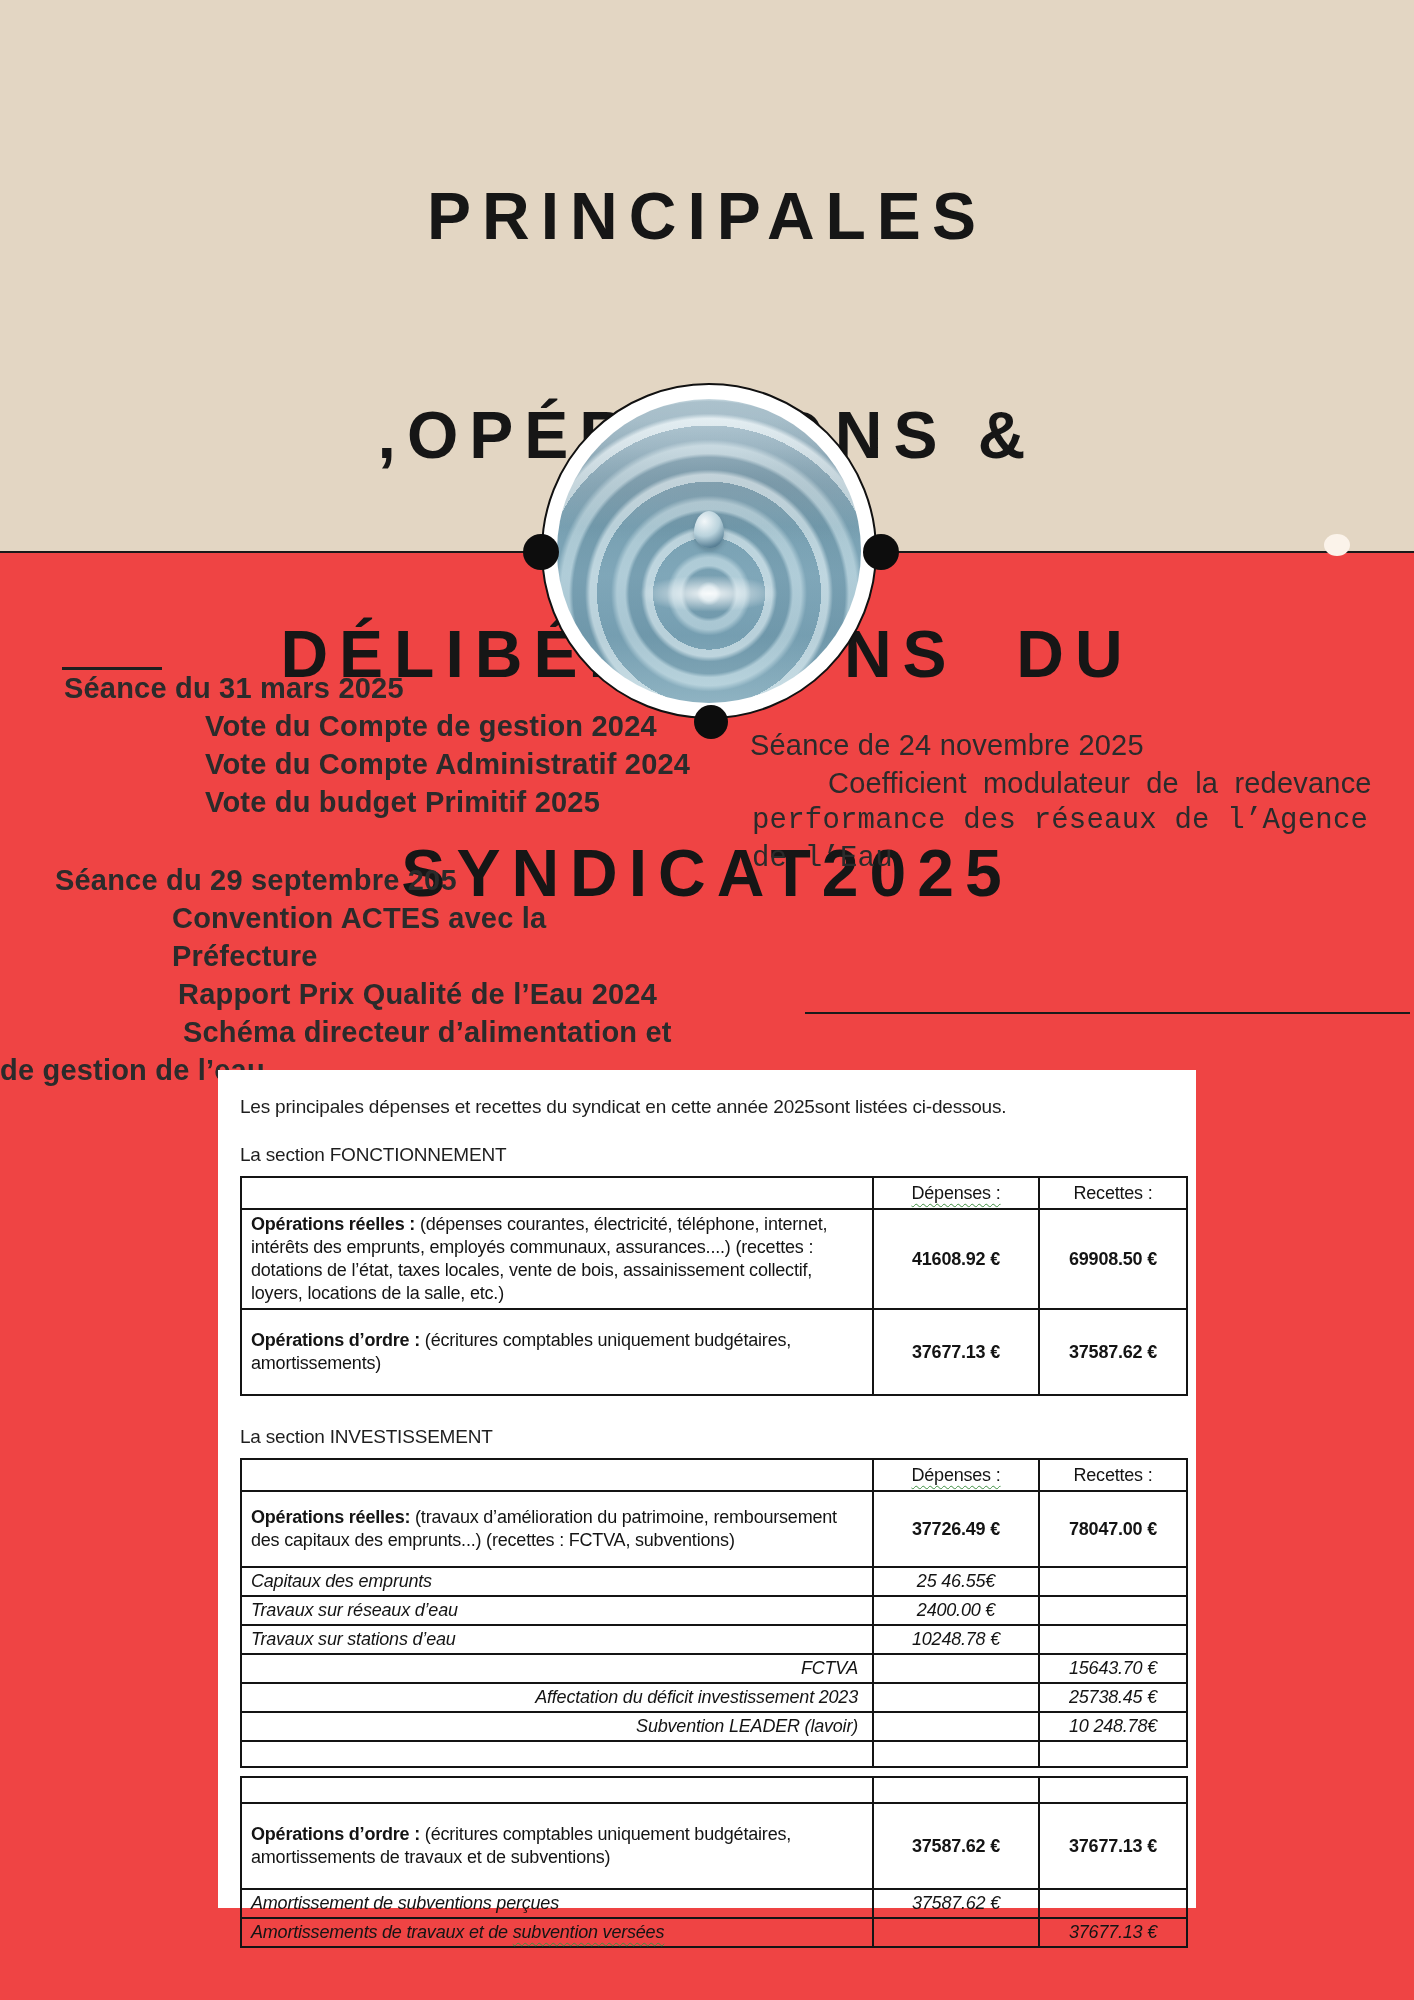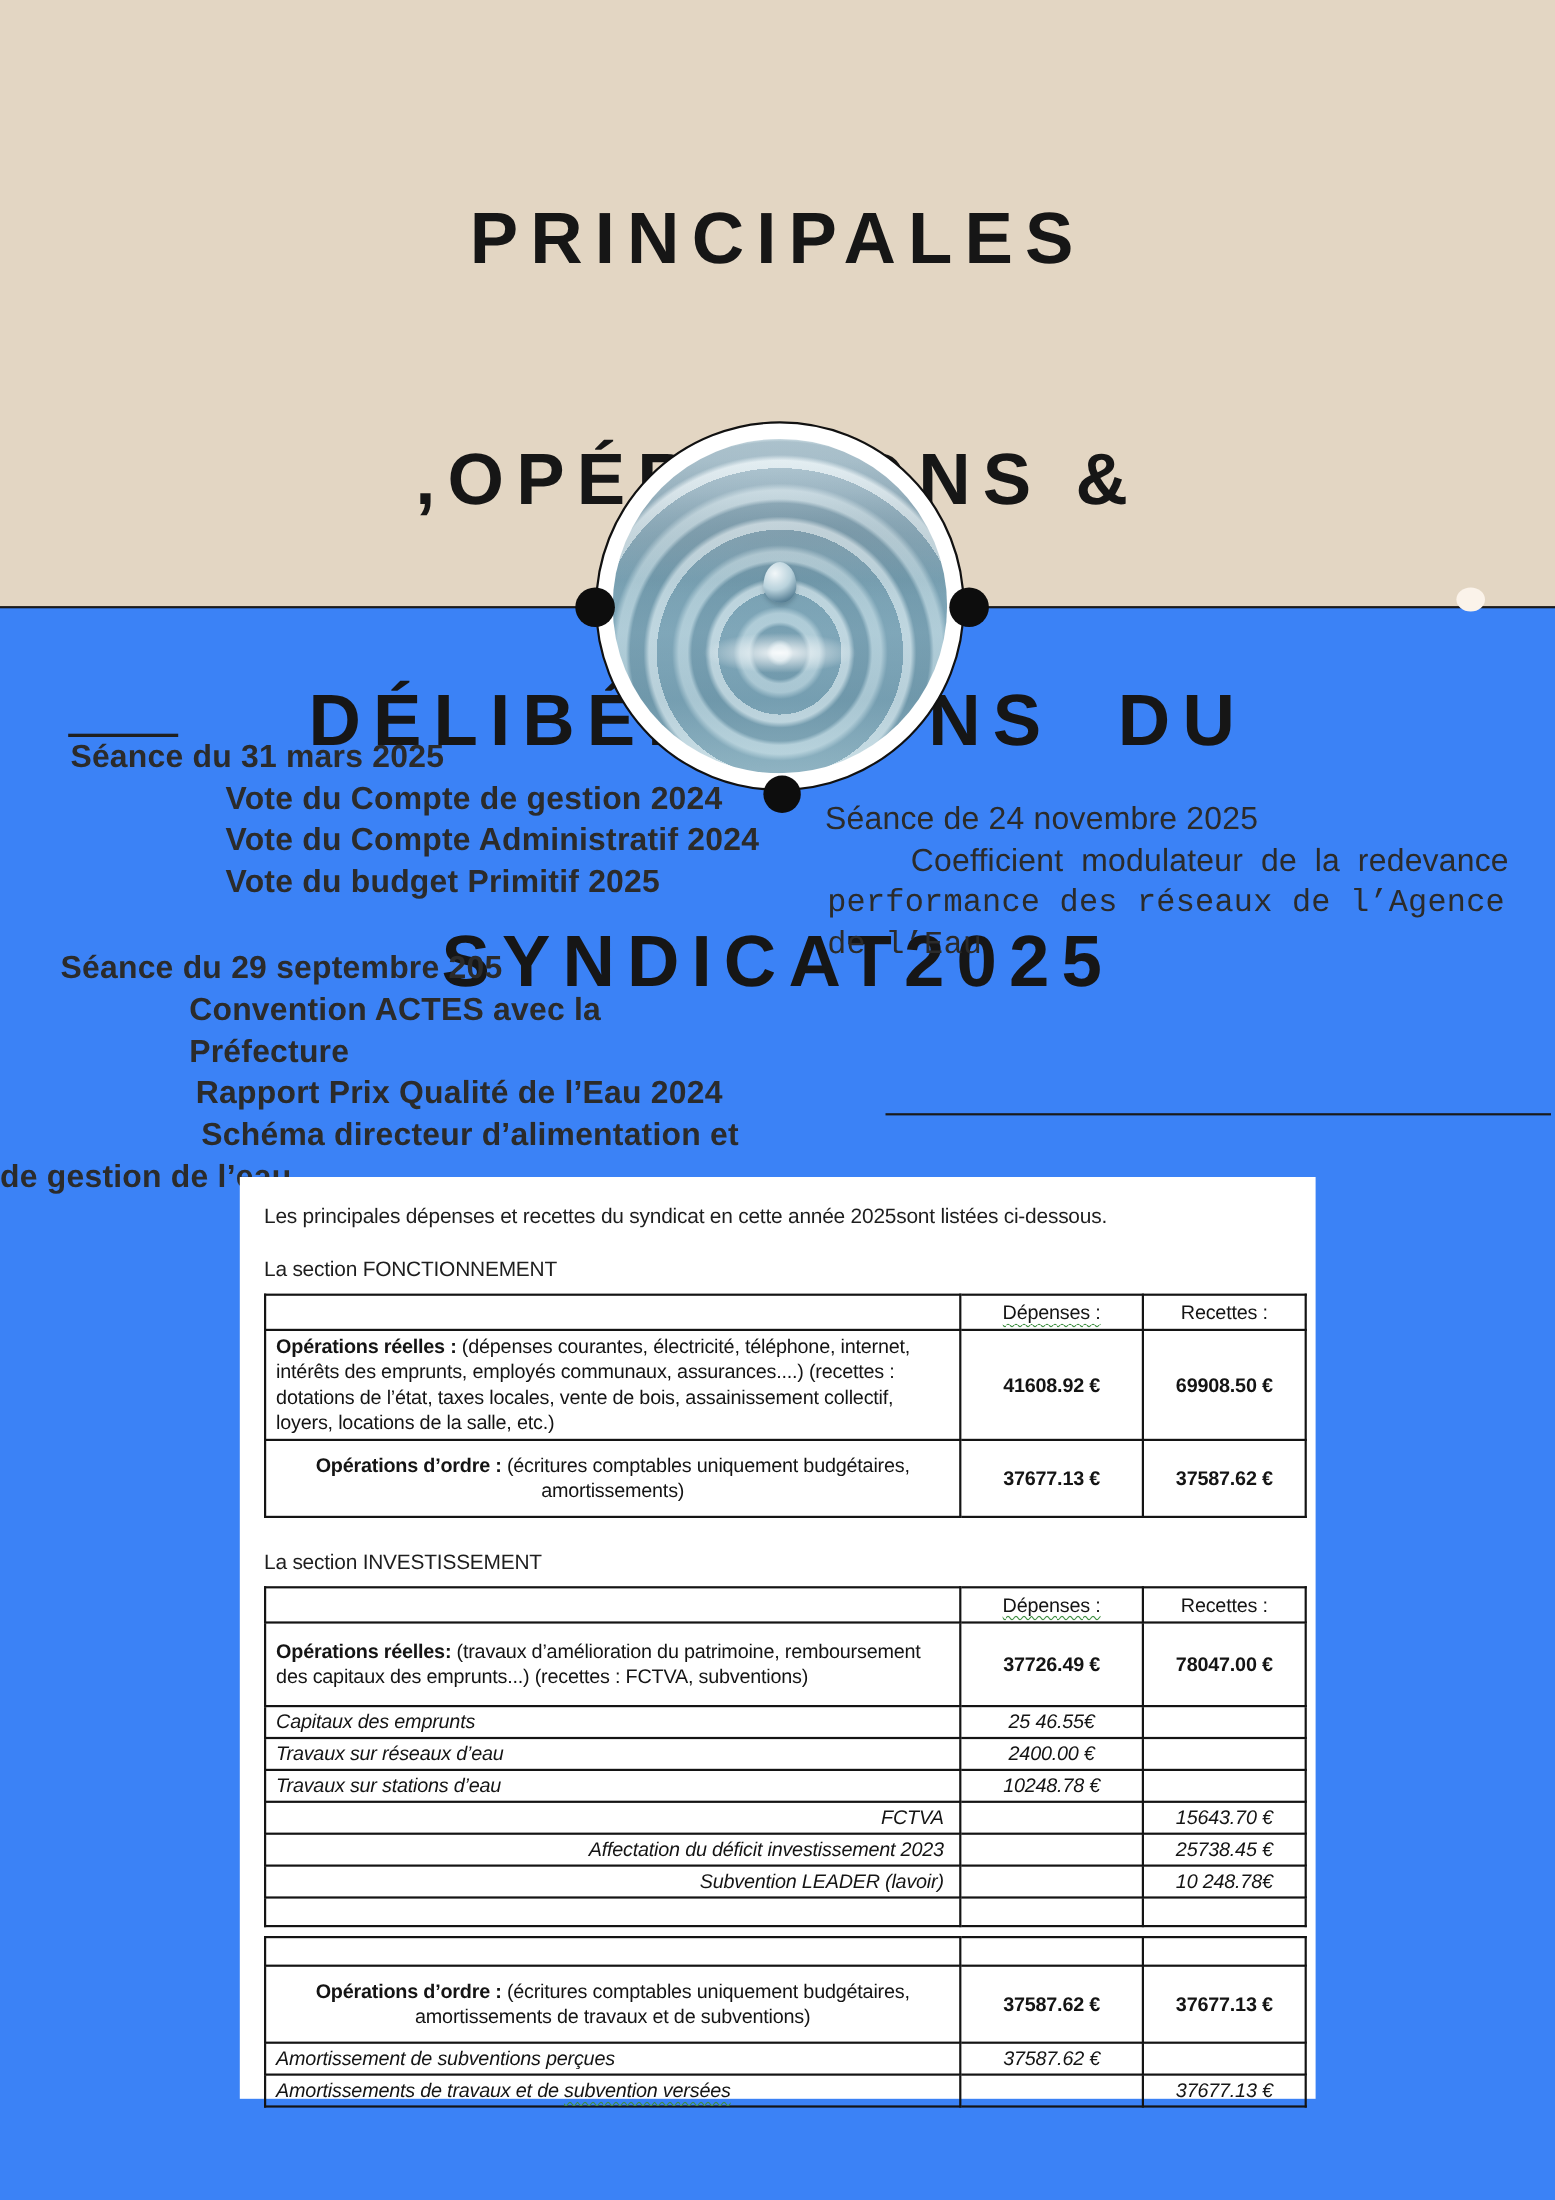--- a/index.html
+++ b/index.html
@@ -1,16 +1,16 @@
 <!DOCTYPE html>
 <html lang="fr"><head>
 <meta charset="utf-8">
 <style>
   html,body{margin:0;padding:0;}
-  .page{position:relative;width:1414px;height:2000px;background:#3b82f6;overflow:hidden;
+  .page{position:relative;width:1414px;height:2000px;background:#ef4444;overflow:hidden;
         font-family:"Liberation Sans",sans-serif;}
   
   .band-top{position:absolute;left:0;top:0;width:1414px;height:552px;background:#e3d6c3;}
   .title{position:absolute;left:0;top:34px;width:1414px;text-align:center;color:#161616;
          font-weight:800;font-size:66px;line-height:73px;letter-spacing:11px;white-space:pre;}
   
   .rule{position:absolute;background:#1a1a1a;}
   .rule-main{left:0;top:551px;width:1414px;height:2px;z-index:2;}
   .notch{position:absolute;left:1324px;top:534px;width:26px;height:22px;background:#fbf3ea;
          border-radius:50%;z-index:3;}
@@ -52,21 +52,21 @@
         font-size:18px;line-height:23px;letter-spacing:-.2px;color:#141414;}
   table,td{border:2px solid #141414;}
   td{padding:2px 9px;vertical-align:middle;box-sizing:border-box;}
   col.c1{width:632px;} col.c2{width:166px;} col.c3{width:148px;}
   .hdr td{height:32px;text-align:center;padding:2px 4px;}
   .squig{text-decoration:underline wavy #3e8e41 1px;text-underline-offset:4px;}
   .val{text-align:center;white-space:nowrap;}
   .b{font-weight:bold;}
   .it{font-style:italic;}
   .ra{text-align:right;padding-right:14px;}
-  .tall{height:100px;} .mid{height:70px;text-align:center;} .mid2{height:76px;} .low{height:28px;} .emp{height:26px;}
+  .tall{height:100px;} .mid{height:86px;} .mid2{height:76px;} .low{height:28px;} .emp{height:26px;}
   .tbl-b{margin-top:8px;}
 </style>
 </head>
 <body>
 
 <div class="page">
 
   <div class="band-top"></div>
 
   <div class="title">

